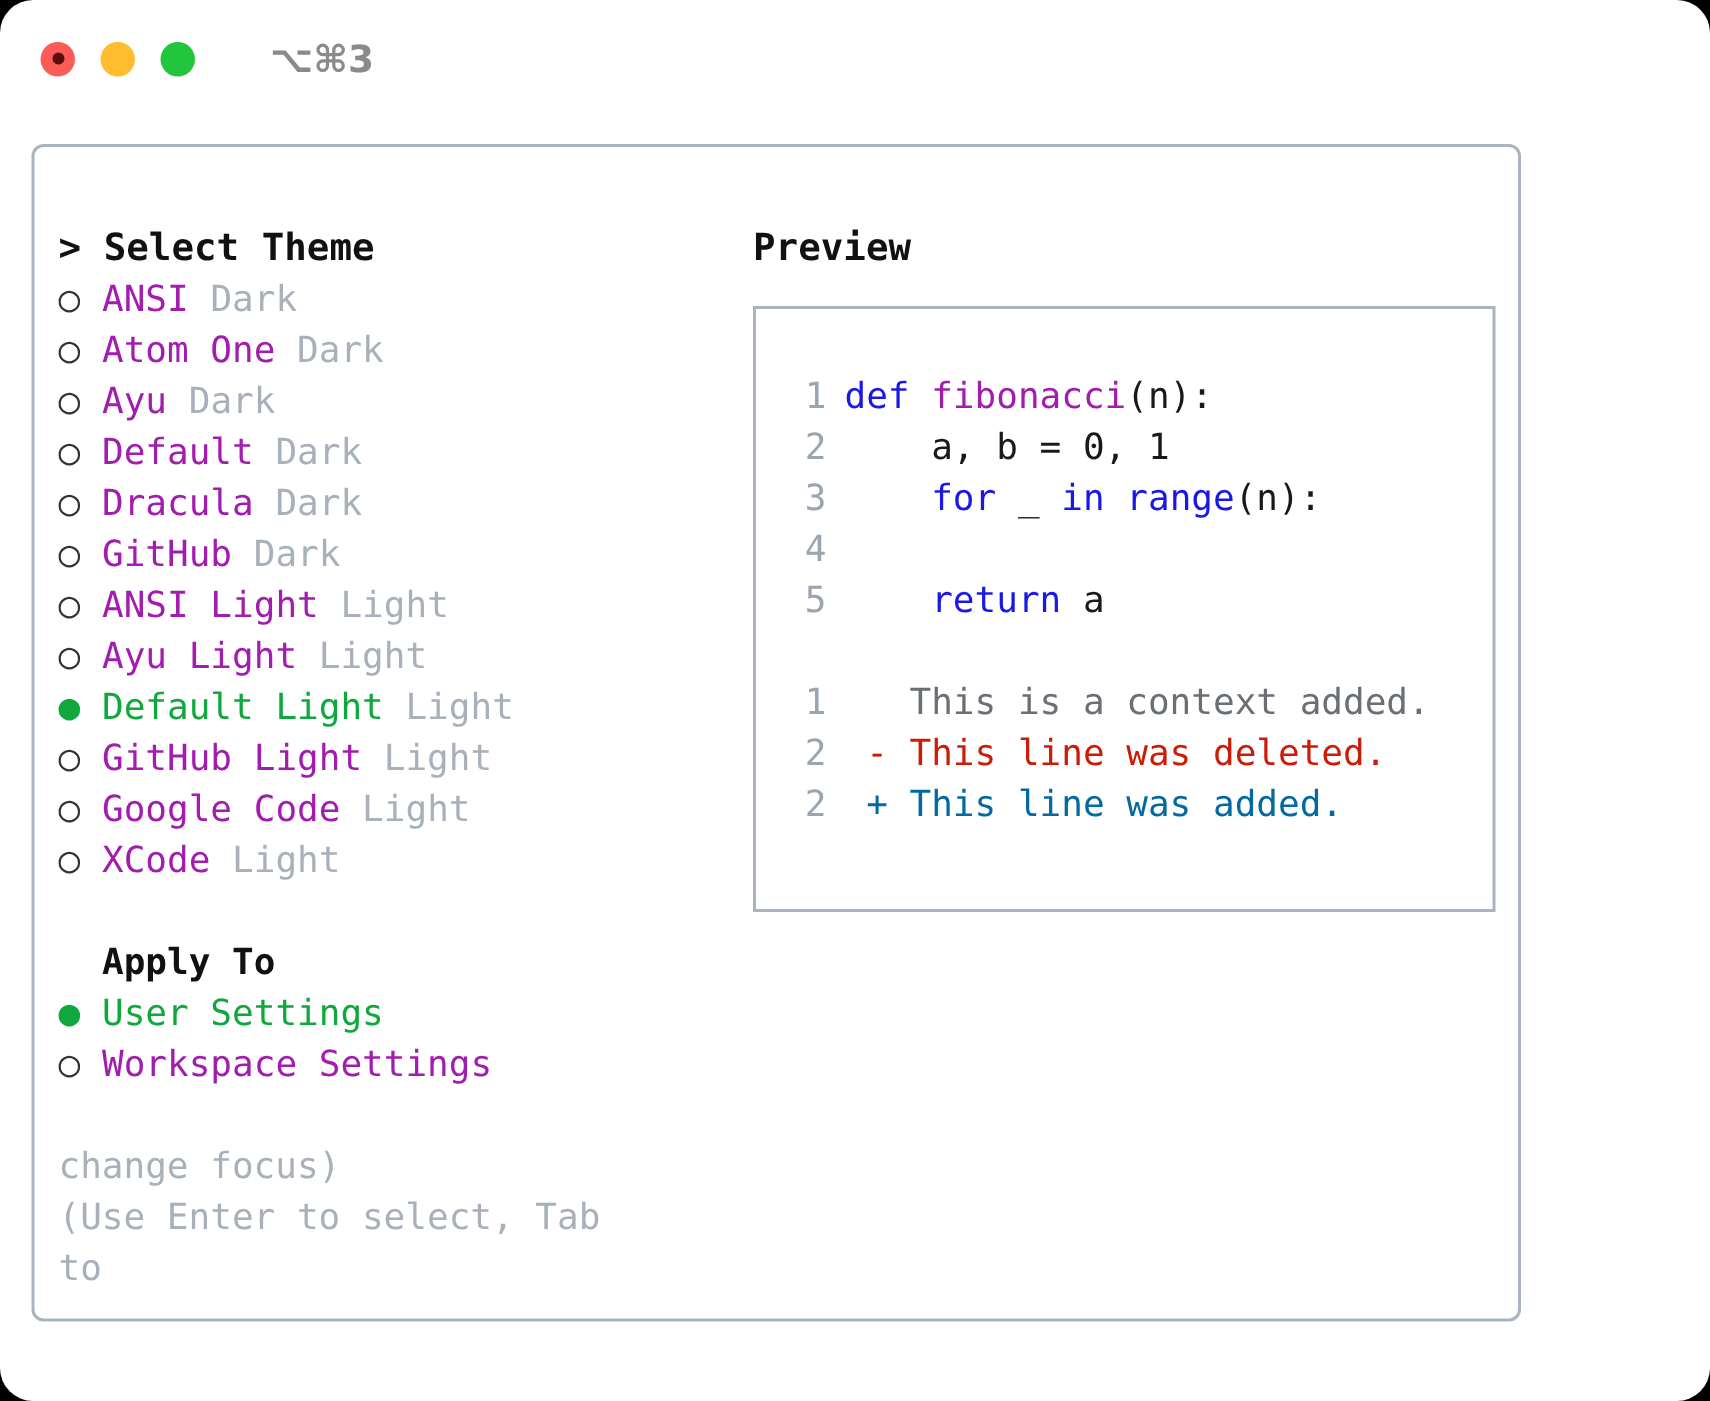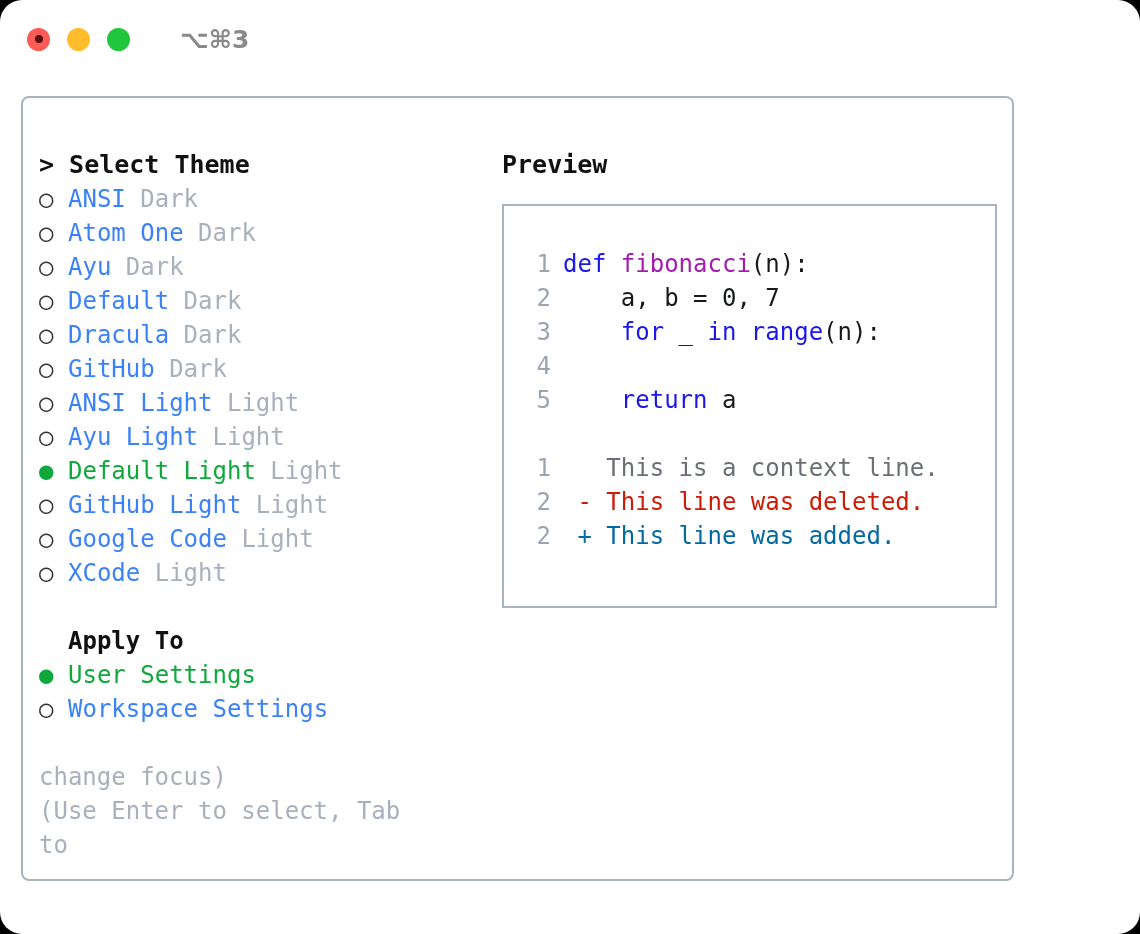--- a/index.html
+++ b/index.html
@@ -128,21 +128,21 @@
   .bullet {
     display: inline-block;
     width: 29px;
     flex: 0 0 29px;
     font-size: 24px;
     line-height: 34px;
   }
   .bullet.off { color: #2f3337; }
   .bullet.on  { color: #0ea83c; }
 
-  .row-label      { color: #3b82f6; }
+  .row-label      { color: #a21caf; }
   .row-label.sel  { color: #0ea83c; }
   .row-suffix     { color: #a8b0bb; }
 
   .spacer-row { height: 34px; }
 
   .apply-heading {
     font-size: 24px;
     font-weight: 700;
     color: #111111;
     line-height: 34px;
@@ -250,26 +250,26 @@
         </div>
       </div>
 
       <div class="right-col">
         <div class="section-title">Preview</div>
       </div>
 
       <div class="preview-box">
         <div class="code-area" id="code-area">
             <div class="code-line"><span class="ln">1</span><span><span class="tok-kw">def </span><span class="tok-fn">fibonacci</span><span class="tok-txt">(n):</span></span></div>
-            <div class="code-line"><span class="ln">2</span><span><span class="tok-txt">    a, b = 0, 7</span></span></div>
+            <div class="code-line"><span class="ln">2</span><span><span class="tok-txt">    a, b = 0, 1</span></span></div>
             <div class="code-line"><span class="ln">3</span><span><span class="tok-txt">    </span><span class="tok-kw">for</span><span class="tok-txt"> _ </span><span class="tok-kw">in range</span><span class="tok-txt">(n):</span></span></div>
             <div class="code-line"><span class="ln">4</span></div>
             <div class="code-line"><span class="ln">5</span><span><span class="tok-txt">    </span><span class="tok-kw">return</span><span class="tok-txt"> a</span></span></div>
             <div class="code-line"><span class="ln blank"></span><span><span class="tok-txt"> </span></span></div>
-            <div class="code-line"><span class="ln">1</span><span><span class="tok-ctx">   This is a context line.</span></span></div>
+            <div class="code-line"><span class="ln">1</span><span><span class="tok-ctx">   This is a context added.</span></span></div>
             <div class="code-line"><span class="ln">2</span><span><span class="tok-del"> - This line was deleted.</span></span></div>
             <div class="code-line"><span class="ln">2</span><span><span class="tok-add"> + This line was added.</span></span></div>
           </div>
       </div>
 
     </div>
   </div>
 </div>
 
 </body></html>

